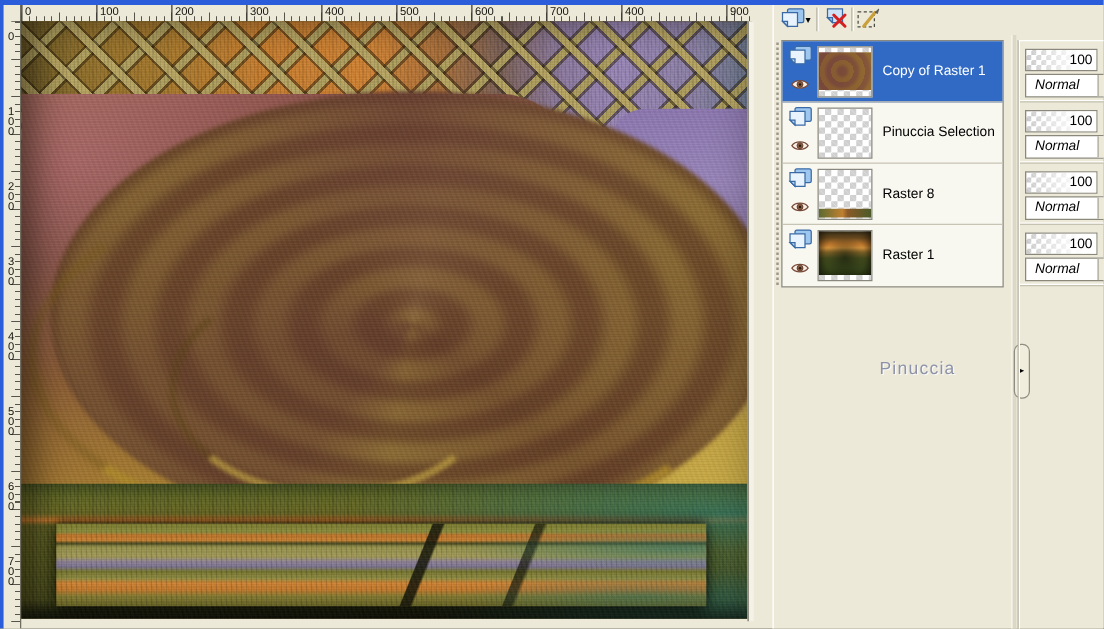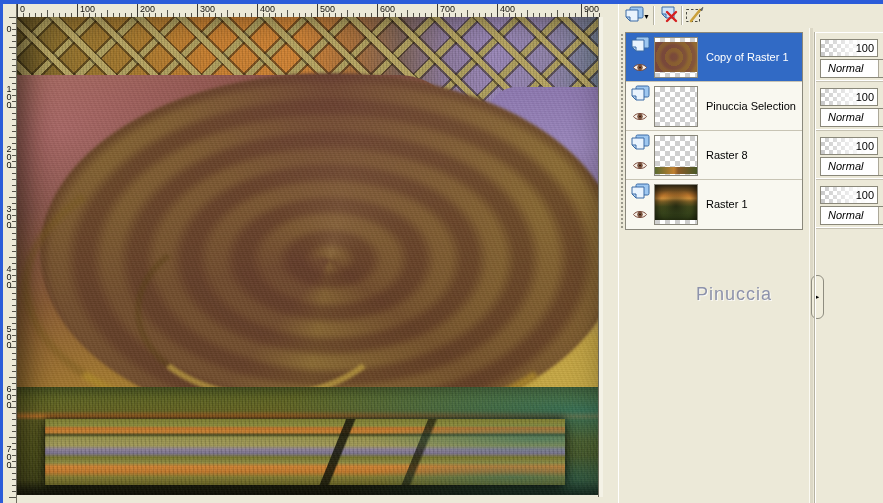--- a/index.html
+++ b/index.html
@@ -99,21 +99,21 @@
   .t4art{left:0;top:0;width:42px;height:35px;
     background:
      radial-gradient(ellipse at 50% 60%,rgba(18,24,10,.65),transparent 55%),
      linear-gradient(180deg,#3a3018 0%,#6a4a20 16%,#c27a2e 30%,#e09a40 38%,#8a6a2a 48%,#4a5220 62%,#3c4a1e 80%,#2e3a16 100%);
     box-shadow:inset 6px 0 8px -4px rgba(10,10,5,.8),inset -6px 0 8px -4px rgba(10,10,5,.8);}
   .lname{position:absolute;left:80px;top:18px;font-size:11px;white-space:nowrap;}
 
   .grip{left:2px;top:30px;width:2px;height:194px;border-left:2px dotted #9a988a;}
 
   .watermark{left:30px;top:280px;width:170px;text-align:center;color:#8d92ab;text-shadow:1px 1px 0 rgba(255,255,255,.75);}
-  .wm-title{font-size:18px;letter-spacing:1px;line-height:20px;}
+  .wm-title{font-size:14px;letter-spacing:1px;line-height:20px;}
   .wm-site{font-size:11px;line-height:14px;}
 
   .splitter{left:190px;top:24px;width:3px;height:475px;background:#dcd8c6;border-left:1px solid #fbfaf3;}
   .pill{left:192px;top:271px;width:11px;height:42px;border:1px solid #8f8d80;border-radius:6px;background:#f0eddc;
     display:flex;align-items:center;justify-content:center;font-size:6px;line-height:6px;color:#000;}
 
   .ctlcol{left:196px;top:28px;width:70px;height:471px;border-left:1px solid #fff;box-shadow:-1px 0 0 #b5b2a2;border-top:1px solid #fff;}
   .ctl-group{position:relative;width:100%;height:49px;border-bottom:1px solid #c6c2b2;box-shadow:inset 0 -1px 0 #fff;box-sizing:border-box;}
   .opacity{position:absolute;left:4px;top:6px;width:58px;height:18px;border:1px solid #8a887a;box-sizing:border-box;background-color:#fff;
     background-image:linear-gradient(45deg,#c9c9c9 25%,transparent 25%,transparent 75%,#c9c9c9 75%),linear-gradient(45deg,#c9c9c9 25%,transparent 25%,transparent 75%,#c9c9c9 75%);

